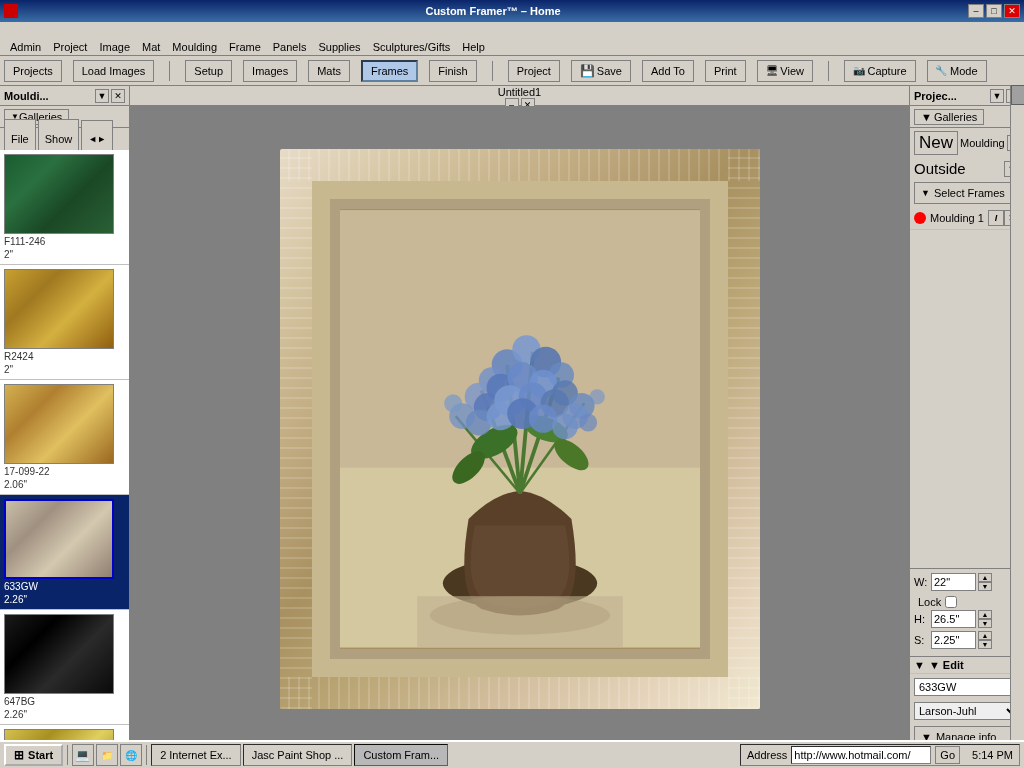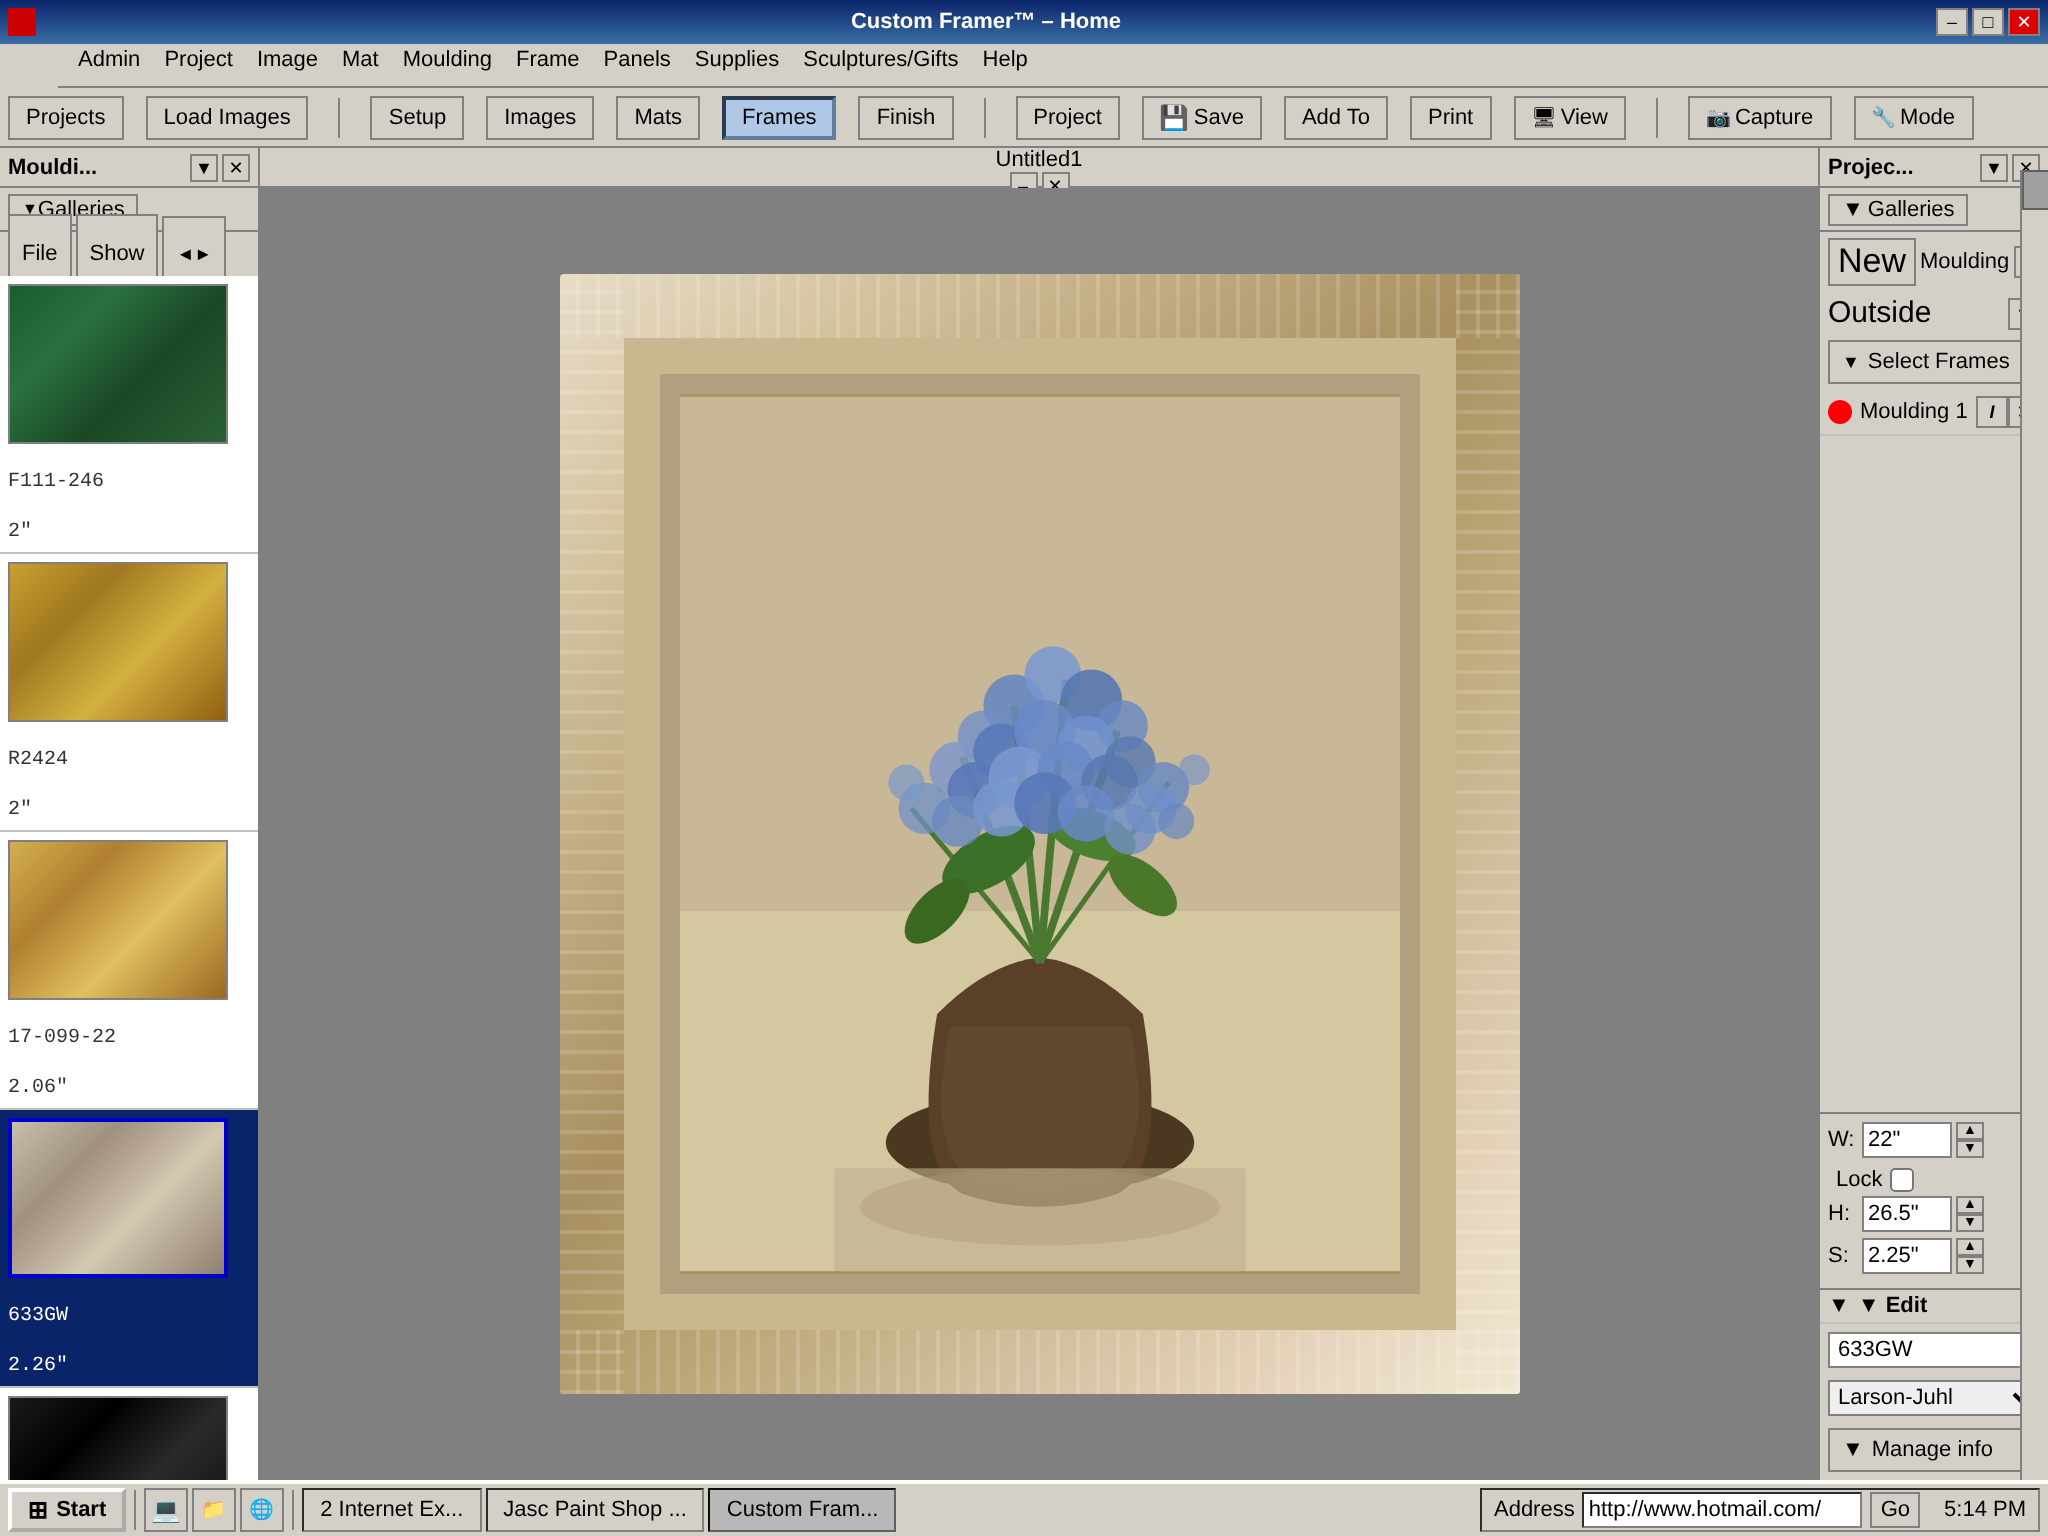--- a/index.html
+++ b/index.html
@@ -3,21 +3,21 @@
   <meta charset="utf-8">
   <style>
     * { margin: 0; padding: 0; box-sizing: border-box; }
     body { font-family: 'Tahoma', 'Arial', sans-serif; font-size: 11px; background: #d4d0c8; width: 1024px; height: 768px; overflow: hidden; }
 
     
     #titlebar { background: linear-gradient(to bottom, #0a246a, #3a6ea5); color: white; height: 22px; display: flex; align-items: center; justify-content: space-between; padding: 0 4px; }
     .title-btn { width: 16px; height: 14px; background: #d4d0c8; border: 1px solid #808080; font-size: 9px; display: flex; align-items: center; justify-content: center; cursor: pointer; }
 
     
-    #menubar { background: #d4d0c8; height: 22px; display: flex; align-items: flex-start; padding: 0 4px; border-bottom: 1px solid #808080; margin-left: 29px; }
+    #menubar { background: #d4d0c8; height: 34px; display: flex; align-items: flex-end; padding: 0 4px; border-bottom: 1px solid #808080; }
     .menu-item { padding: 2px 6px; cursor: pointer; font-size: 11px; }
 
     
     #toolbar { background: #d4d0c8; height: 30px; display: flex; align-items: center; padding: 2px 4px; gap: 11px; border-bottom: 1px solid #808080; }
     .toolbar-btn { height: 22px; padding: 2px 8px; background: #d4d0c8; border: 1px solid #808080; cursor: pointer; font-size: 11px; display: flex; align-items: center; gap: 2px; }
     .toolbar-sep { width: 1px; height: 20px; background: #808080; margin: 0 4px; }
 
     
     #main { display: flex; height: calc(768px - 22px - 22px - 30px - 28px); }
 
@@ -31,21 +31,21 @@
     .gallery-btn { background: #d4d0c8; border: 1px solid #808080; padding: 1px 6px; font-size: 11px; cursor: pointer; display: flex; align-items: center; }
     .dropdown-arrow { font-size: 8px; }
 
     .gallery-toolbar { display: flex; align-items: center; padding: 2px 4px; gap: 2px; height: 22px; }
     .gallery-tool-btn { background: #d4d0c8; border: 1px solid #808080; padding: 13px 6px; font-size: 11px; cursor: pointer; }
 
     .moulding-list { flex: 1; overflow-y: auto; background: white; }
     .moulding-item { border-bottom: 1px solid #c0c0c0; padding: 4px; cursor: pointer; }
     .moulding-item.selected { background: #0a246a; }
     .moulding-swatch { width: 110px; height: 80px; object-fit: cover; background: #c8a870; display: flex; align-items: center; justify-content: center; overflow: hidden; }
-    .moulding-label { font-size: 10px; color: #333; margin-top: 14px; font-family: Liberation Mono, monospace; }
+    .moulding-label { font-size: 10px; color: #333; margin-top: 2px; }
 
     
     #center { flex: 1; background: #808080; display: flex; flex-direction: column; }
     .doc-titlebar { background: #d4d0c8; height: 20px; display: flex; align-items: center; justify-content: space-between; padding: 0 4px; border-bottom: 1px solid #808080; flex-direction: column; }
     .doc-title { font-size: 11px; flex: 1; text-align: center; }
     .canvas-area { flex: 1; background: #808080; display: flex; align-items: center; justify-content: center; }
 
     
     #right-panel { width: 110px; border-left: 1px solid #808080; background: #d4d0c8; display: flex; flex-direction: column; }
     .right-panel-header { background: #d4d0c8; border-bottom: 1px solid #808080; display: flex; align-items: center; justify-content: space-between; padding: 2px 4px; height: 20px; }

